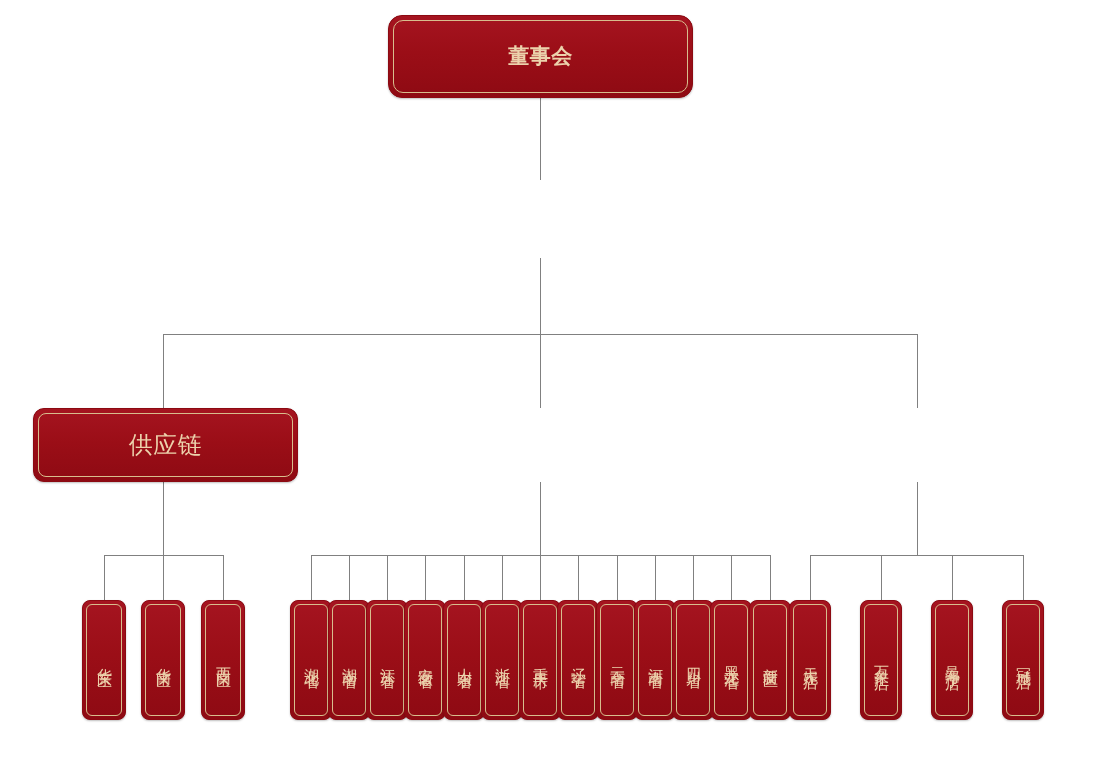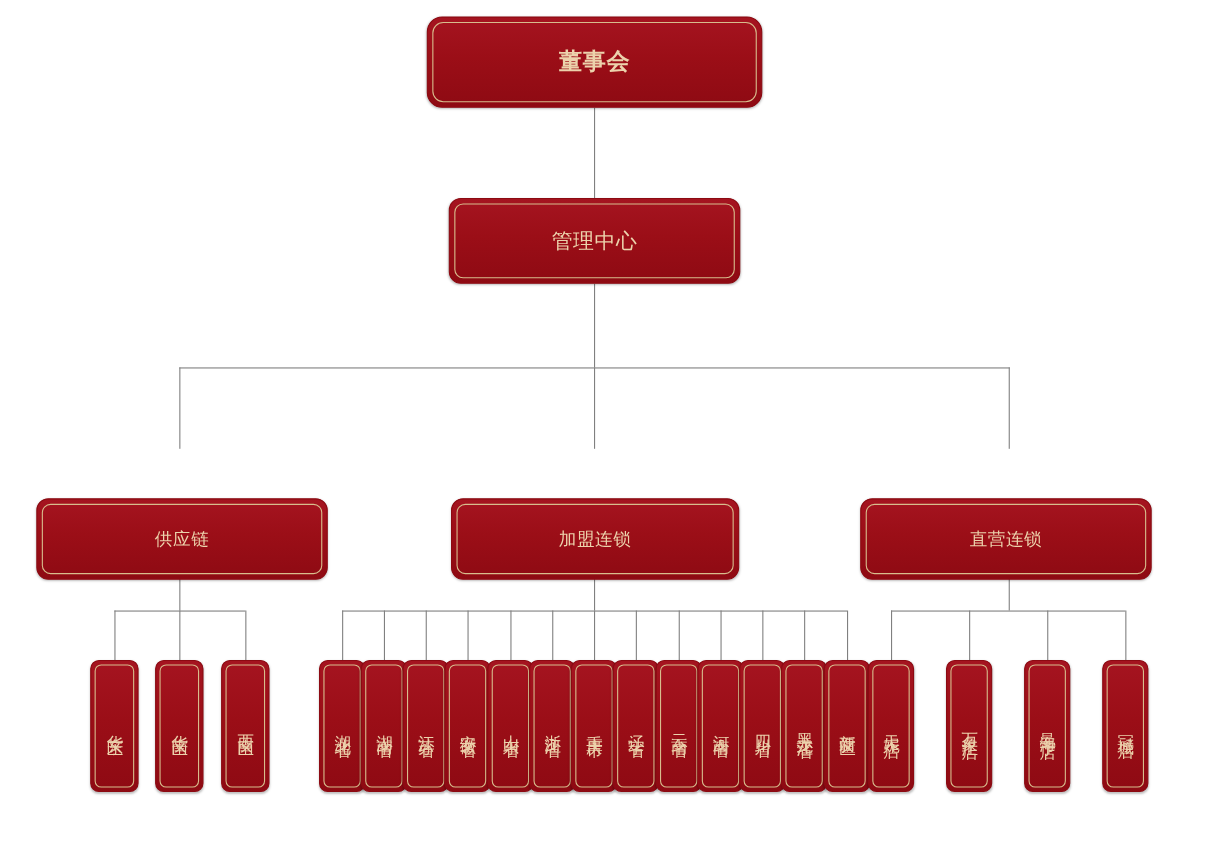--- a/index.html
+++ b/index.html
@@ -71,22 +71,21 @@
   
   .node.lvl2 {
     border-radius: 11px;
     font-size: 19px;
   }
   .node.lvl2::before { border-radius: 8px; }
 
   
   .node.lvl3 {
     border-radius: 11px;
-    font-size: 16px;
-    margin-top: 45px;
+    font-size: 24px;
   }
   .node.lvl3::before { border-radius: 8px; }
 
   
   .node.leaf {
     border-radius: 8px;
     font-size: 15px;
   }
   .node.leaf::before {
     left: 3px; right: 3px; top: 3px; bottom: 3px;
@@ -139,33 +138,24 @@
   <div class="line h" style="left:810px; top:555px; width:213px;"></div>
   <div class="line v" style="left:810px; top:555px; height:45px;"></div>
   <div class="line v" style="left:881px; top:555px; height:45px;"></div>
   <div class="line v" style="left:952px; top:555px; height:45px;"></div>
   <div class="line v" style="left:1023px; top:555px; height:45px;"></div>
 
   <div class="node lvl1" style="left:388px; top:15px; width:305px; height:83px;">
     <span class="label">董事会</span>
   </div>
 
-  <div class="node lvl2" style="left:408px; top:180px; width:265px; height:78px;">
-    <span class="label">管理中心</span>
-  </div>
 
   <div class="node lvl3" style="left:33px; top:408px; width:265px; height:74px;">
     <span class="label">供应链</span>
   </div>
-  <div class="node lvl3" style="left:410px; top:408px; width:262px; height:74px;">
-    <span class="label">加盟连锁</span>
-  </div>
-  <div class="node lvl3" style="left:782px; top:408px; width:265px; height:74px;">
-    <span class="label">直营连锁</span>
-  </div>
 
   <div class="node leaf" style="left:82px; top:600px; width:44px; height:120px;">
     <span class="label">华东区</span>
   </div>
   <div class="node leaf" style="left:141px; top:600px; width:44px; height:120px;">
     <span class="label">华南区</span>
   </div>
   <div class="node leaf" style="left:201px; top:600px; width:44px; height:120px;">
     <span class="label">西南区</span>
   </div>

